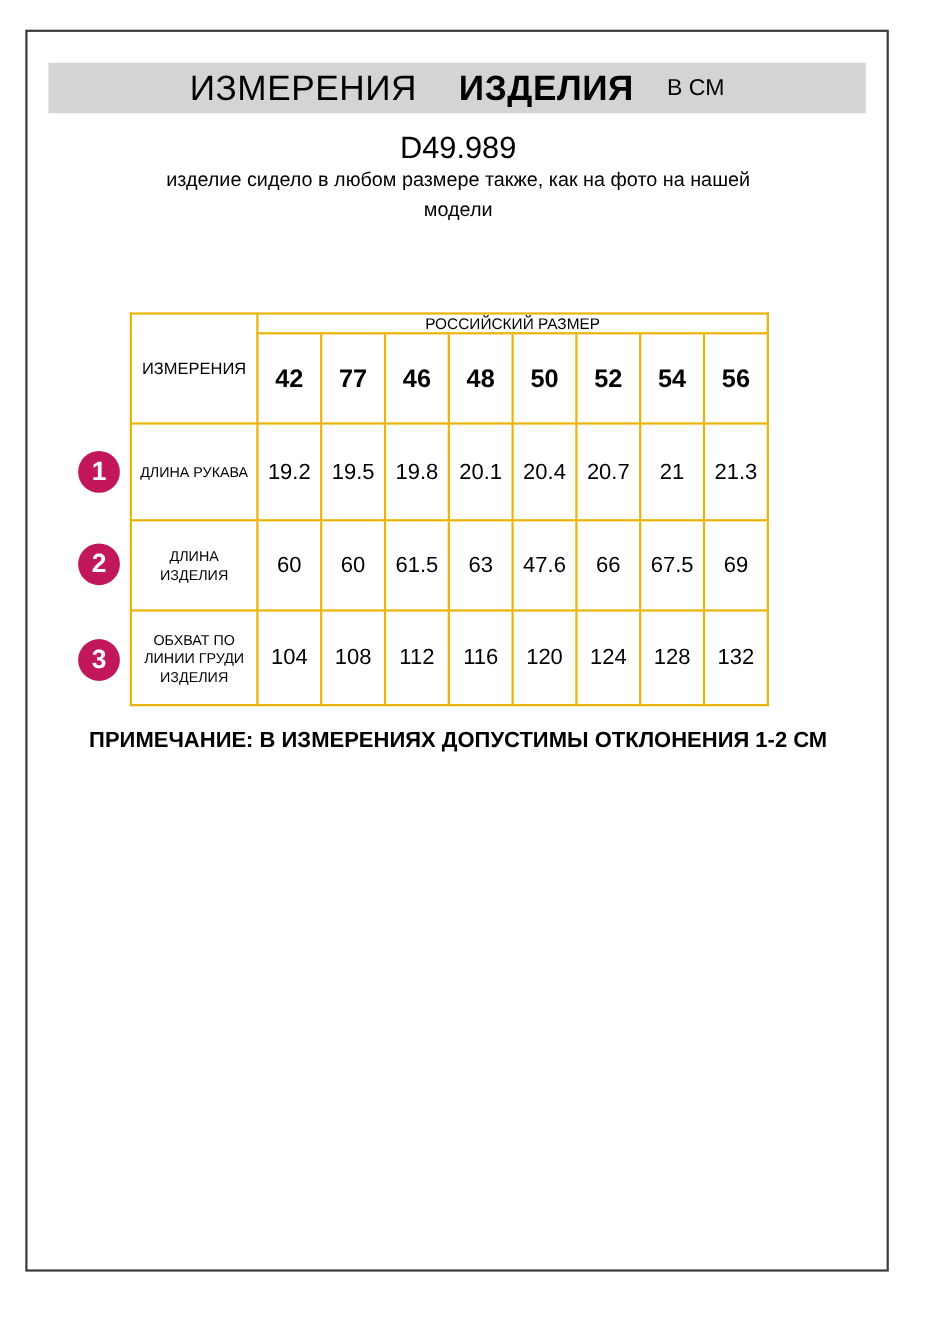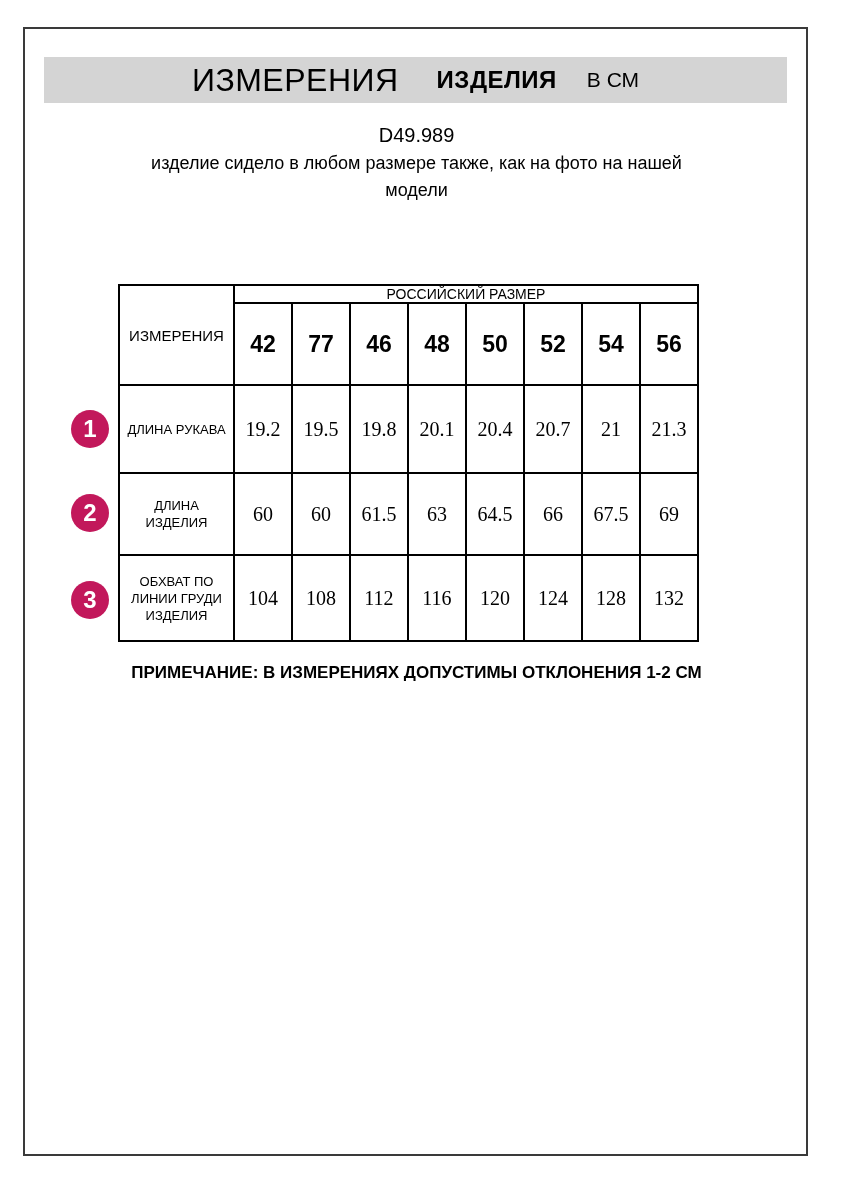--- a/index.html
+++ b/index.html
@@ -36,37 +36,37 @@
     align-items: center;
     justify-content: center;
     white-space: nowrap;
   }
   .title-main {
     font-size: 32px;
     font-weight: 400;
     letter-spacing: 0.5px;
   }
   .title-bold {
-    font-size: 24px;
+    font-size: 32px;
     font-weight: 700;
     margin-left: 38px;
     letter-spacing: 0.5px;
   }
   .title-unit {
     font-size: 21px;
     font-weight: 400;
     margin-left: 30px;
   }
   .product-code {
     position: absolute;
     left: 23px;
     top: 120px;
     width: 787px;
     text-align: center;
-    font-size: 20px;
+    font-size: 28px;
     line-height: 30px;
     font-weight: 400;
   }
   .description {
     position: absolute;
     left: 23px;
     top: 150px;
     width: 787px;
     text-align: center;
     font-size: 18px;
@@ -74,21 +74,21 @@
     font-weight: 400;
   }
   .size-table {
     position: absolute;
     left: 118px;
     top: 284px;
     border-collapse: collapse;
     table-layout: fixed;
   }
   .size-table td, .size-table th {
-    border: 2px solid #000000;
+    border: 2px solid #eab308;
     text-align: center;
     vertical-align: middle;
     padding: 0;
   }
   .col-label { width: 115px; }
   .col-size  { width: 58px; }
   .group-header-cell {
     height: 15px;
     font-size: 14px;
     font-weight: 400;
@@ -111,21 +111,20 @@
     line-height: 17px;
   }
   .row-label .wrap {
     display: inline-block;
   }
   .wrap-narrow { max-width: 72px; }
   .wrap-mid    { max-width: 97px; }
   .value-cell {
     font-size: 20px;
     font-weight: 400;
-    font-family: Liberation Serif, serif;
   }
   .row-marker {
     position: absolute;
     width: 38px;
     height: 38px;
     border-radius: 50%;
     background: #c2185b;
     color: #ffffff;
     font-size: 24px;
     font-weight: 700;
@@ -136,21 +135,21 @@
   }
   .marker-1 { top: 410px; }
   .marker-2 { top: 494px; }
   .marker-3 { top: 581px; }
   .note {
     position: absolute;
     left: 23px;
     top: 663px;
     width: 787px;
     text-align: center;
-    font-size: 17px;
+    font-size: 20px;
     font-weight: 700;
     line-height: 20px;
   }
 </style>
 </head>
 <body>
 
 <div class="page">
 
   <div class="frame"></div>
@@ -209,21 +208,21 @@
         <td class="value-cell">21.3</td>
       </tr>
       <tr class="data-row-2">
         <td class="row-label">
           <span class="wrap wrap-narrow">ДЛИНА ИЗДЕЛИЯ</span>
         </td>
         <td class="value-cell">60</td>
         <td class="value-cell">60</td>
         <td class="value-cell">61.5</td>
         <td class="value-cell">63</td>
-        <td class="value-cell">64.5</td>
+        <td class="value-cell">47.6</td>
         <td class="value-cell">66</td>
         <td class="value-cell">67.5</td>
         <td class="value-cell">69</td>
       </tr>
       <tr class="data-row-3">
         <td class="row-label">
           <span class="wrap wrap-mid">ОБХВАТ ПО ЛИНИИ ГРУДИ ИЗДЕЛИЯ</span>
         </td>
         <td class="value-cell">104</td>
         <td class="value-cell">108</td>

